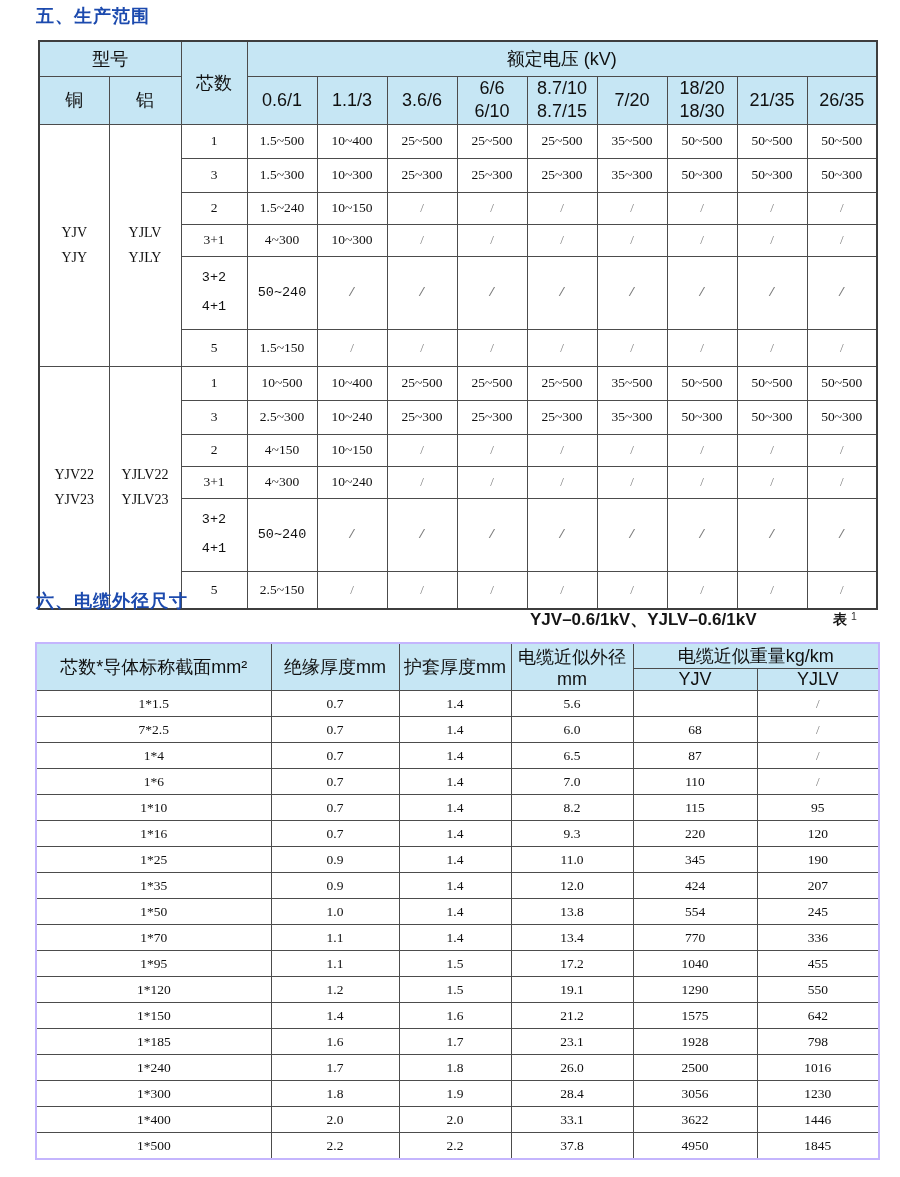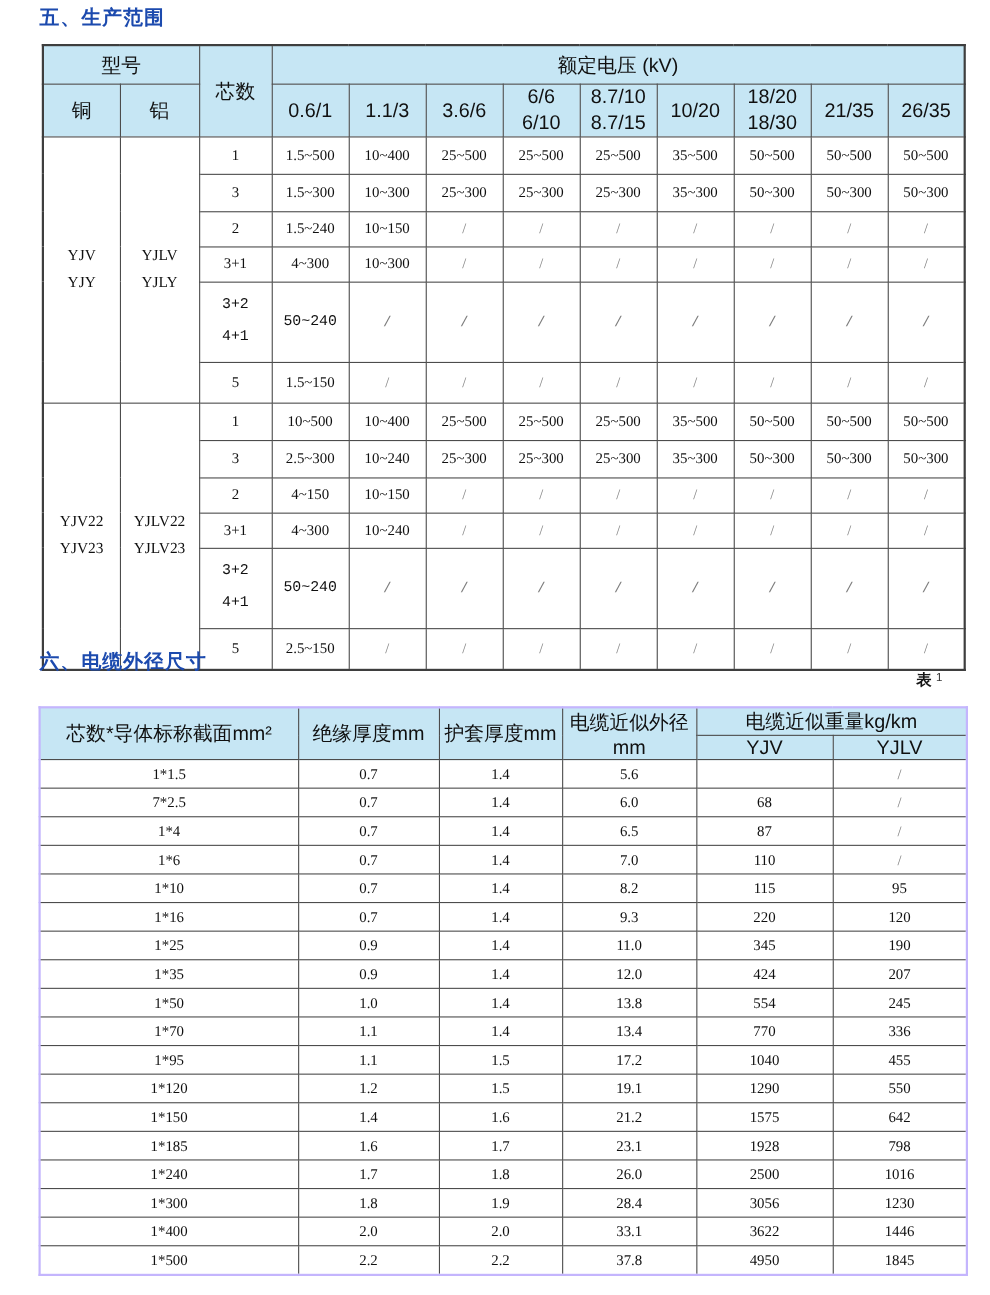--- a/index.html
+++ b/index.html
@@ -91,21 +91,21 @@
         <th>铜</th>
         <th>铝</th>
 
       <th class="ml">0.6/1</th>
           <th class="ml">1.1/3</th>
           <th class="ml">3.6/6</th>
           <th class="ml">6/6
 6/10</th>
           <th class="ml">8.7/10
 8.7/15</th>
-          <th class="ml">10/20</th>
+          <th class="ml">7/20</th>
           <th class="ml">18/20
 18/30</th>
           <th class="ml">21/35</th>
           <th class="ml">26/35</th>
         </tr>
     </thead>
     <tbody>
       <tr class="ra">
         <td rowspan="6" class="mlm">YJV
 YJY</td>
@@ -273,20 +273,21 @@
           <td class="slash">/</td>
           <td class="slash">/</td>
           <td class="slash">/</td>
         </tr>
     </tbody>
   </table>
 
   <h2 class="sec-title" id="sec6-title">六、电缆外径尺寸</h2>
 
   <div class="subtitle-row">
+    <span class="subtitle-main">YJV–0.6/1kV、YJLV–0.6/1kV</span>
     <span class="table-tag"><span>表</span><span class="table-tag-num">1</span></span>
   </div>
 
   <table id="t2">
     <colgroup>
       <col style="width:235px">
         <col style="width:128px">
         <col style="width:112px">
       <col style="width:122px">
         <col style="width:124px">

